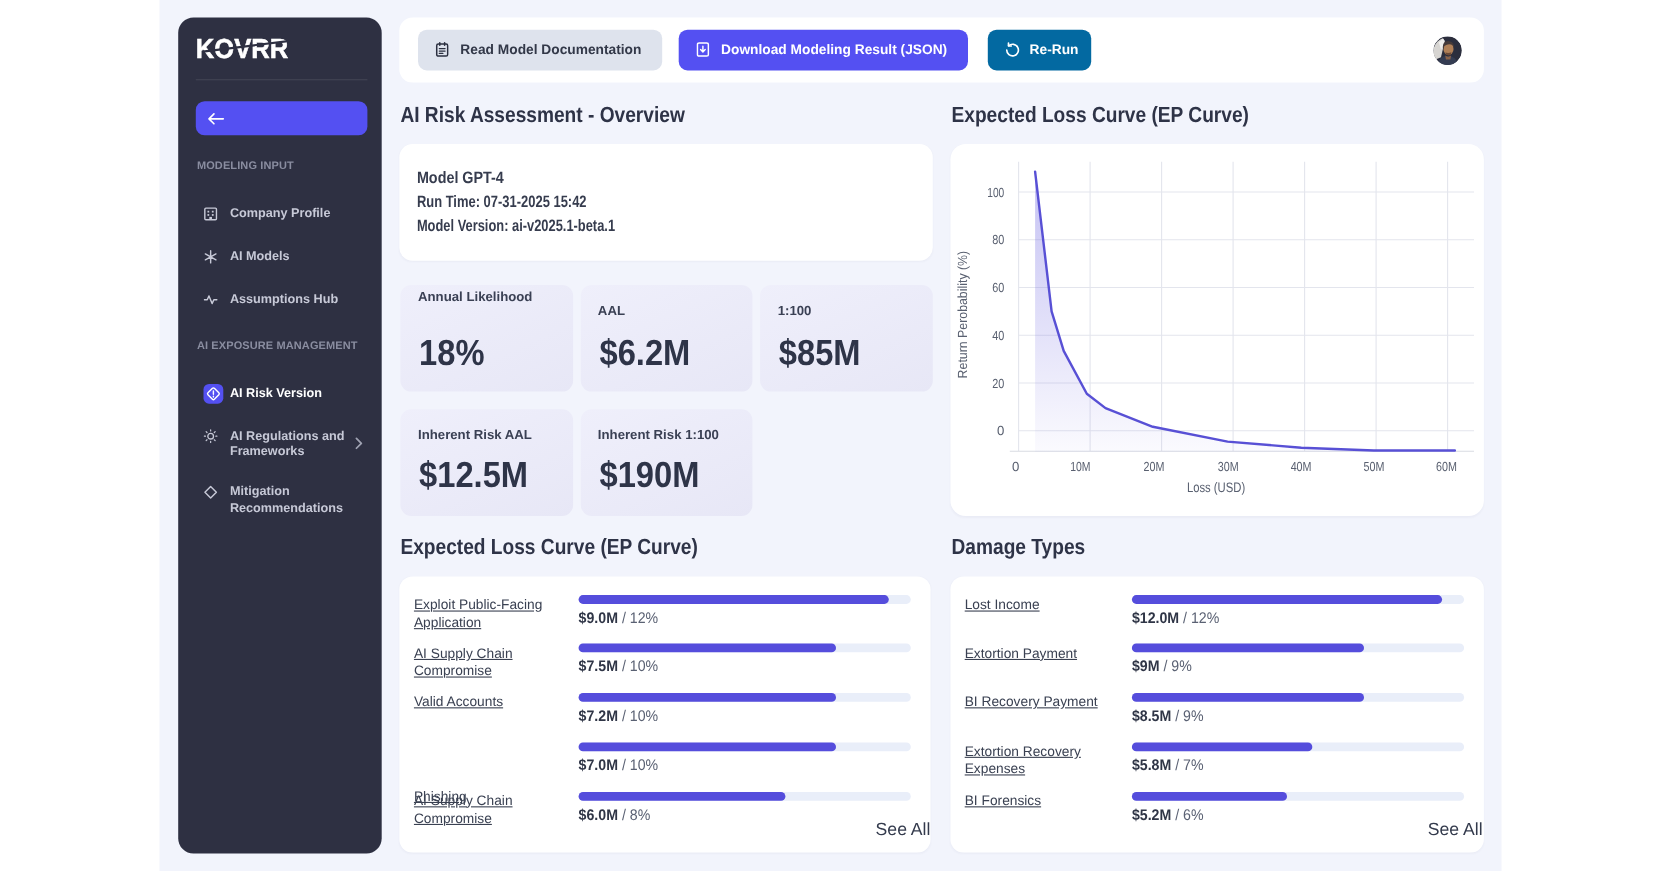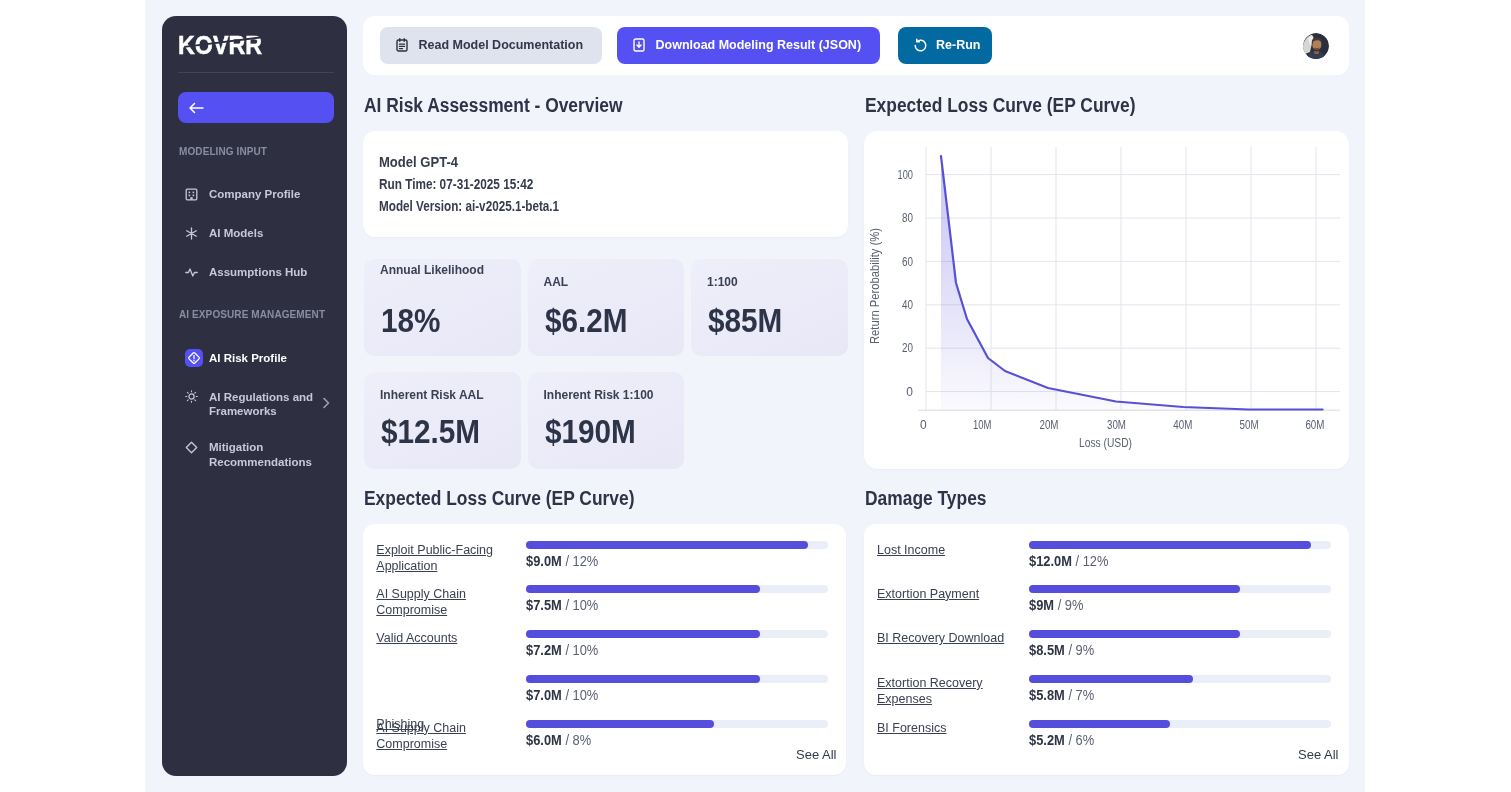--- a/index.html
+++ b/index.html
@@ -29,21 +29,21 @@
 .modeltext { position:absolute; left:379px; font-size:15px; font-weight:bold; color:#363c4e; line-height:22.3px; transform:scaleX(0.87); transform-origin:0 0; }
 .stat { position:absolute; width:156.5px; height:97px; border-radius:10px; background:linear-gradient(155deg,#efeffb 0%,#e7e7f6 100%); }
 .stattitle { position:absolute; font-size:12px; font-weight:bold; color:#3a4054; line-height:14px; }
 .statval { position:absolute; font-size:33px; font-weight:bold; color:#2e3448; line-height:35px; transform:scaleX(0.9); transform-origin:0 50%; }
 
 .rowlabel { position:absolute; font-size:12.5px; color:#3a4152; text-decoration:underline; line-height:16.3px; }
 .track { position:absolute; width:302.6px; height:8px; border-radius:4px; background:#e9eef9; }
 .fill { position:absolute; height:8px; border-radius:4px; background:#554DDC; }
 .rowval { position:absolute; font-size:14px; color:#5a6173; line-height:16px; transform:scaleX(0.92); transform-origin:0 50%; white-space:nowrap; }
 .rowval b { font-size:14px; color:#2f3546; }
-.seeall { position:absolute; font-size:13px; color:#333a4c; line-height:14px; }
+.seeall { position:absolute; font-size:16px; color:#333a4c; line-height:14px; }
 </style>
 </head>
 <body>
 <div class="app"></div>
 
 <div class="sidebar"></div>
 <div class="logo">KOVRR</div>
 <div class="logocut" style="left:184px; top:40.5px; width:80px; height:2.2px; transform:rotate(-7deg);"></div>
 <div class="sdiv"></div>
 <div class="collapse">
@@ -74,21 +74,21 @@
 <div class="navtext" style="top:265px">Assumptions Hub</div>
 
 <div class="seclabel" style="top:308.5px">AI EXPOSURE MANAGEMENT</div>
 
 <div class="activebox">
   <svg width="18" height="18" viewBox="0 0 18 18" style="position:absolute;left:0;top:0">
     <rect x="4.9" y="4.9" width="8.2" height="8.2" rx="1.2" fill="none" stroke="#ffffff" stroke-width="1.3" transform="rotate(45 9 9)"></rect>
     <path d="M9 6.4 V9.4 M9 11.2 V11.9" stroke="#ffffff" stroke-width="1.3" stroke-linecap="round"></path>
   </svg>
 </div>
-<div class="navtext" style="top:351px; color:#ffffff">AI Risk Profile</div>
+<div class="navtext" style="top:351px; color:#ffffff">AI Risk Version</div>
 
 <svg class="navicon" style="top:390px" viewBox="0 0 13 13">
   <circle cx="6.5" cy="6.5" r="2.6" fill="none" stroke="#c7c9d7" stroke-width="1.2"></circle>
   <g stroke="#c7c9d7" stroke-width="1.1" stroke-linecap="round">
     <path d="M6.5 0.7 V1.8 M6.5 11.2 V12.3 M0.7 6.5 H1.8 M11.2 6.5 H12.3 M2.4 2.4 L3.2 3.2 M9.8 9.8 L10.6 10.6 M10.6 2.4 L9.8 3.2 M3.2 9.8 L2.4 10.6"></path>
   </g>
 </svg>
 <div class="navtext" style="top:389.5px">AI Regulations and<br>Frameworks</div>
 <svg class="chev" width="8" height="12" viewBox="0 0 8 12">
   <path d="M2 1.5 L6.5 6 L2 10.5" stroke="#9fa2b2" stroke-width="1.6" fill="none" stroke-linecap="round" stroke-linejoin="round"></path>
@@ -246,21 +246,21 @@
 <div class="rowlabel" style="left:877px; top:541.5px;">Lost Income</div>
 <div class="track" style="left:1028.5px; top:540.7px;"></div>
 <div class="fill" style="left:1028.5px; top:540.7px; width:282px;"></div>
 <div class="rowval" style="left:1028.5px; top:552.5px;"><b>$12.0M</b>&nbsp;/&nbsp;12%</div>
 
 <div class="rowlabel" style="left:877px; top:585.8px;">Extortion Payment</div>
 <div class="track" style="left:1028.5px; top:585.4px;"></div>
 <div class="fill" style="left:1028.5px; top:585.4px; width:211.5px;"></div>
 <div class="rowval" style="left:1028.5px; top:597px;"><b>$9M</b>&nbsp;/&nbsp;9%</div>
 
-<div class="rowlabel" style="left:877px; top:630.1px;">BI Recovery Download</div>
+<div class="rowlabel" style="left:877px; top:630.1px;">BI Recovery Payment</div>
 <div class="track" style="left:1028.5px; top:630.1px;"></div>
 <div class="fill" style="left:1028.5px; top:630.1px; width:211.5px;"></div>
 <div class="rowval" style="left:1028.5px; top:642px;"><b>$8.5M</b>&nbsp;/&nbsp;9%</div>
 
 <div class="rowlabel" style="left:877px; top:675px;">Extortion Recovery<br>Expenses</div>
 <div class="track" style="left:1028.5px; top:674.8px;"></div>
 <div class="fill" style="left:1028.5px; top:674.8px; width:164.5px;"></div>
 <div class="rowval" style="left:1028.5px; top:686.5px;"><b>$5.8M</b>&nbsp;/&nbsp;7%</div>
 
 <div class="rowlabel" style="left:877px; top:720px;">BI Forensics</div>

